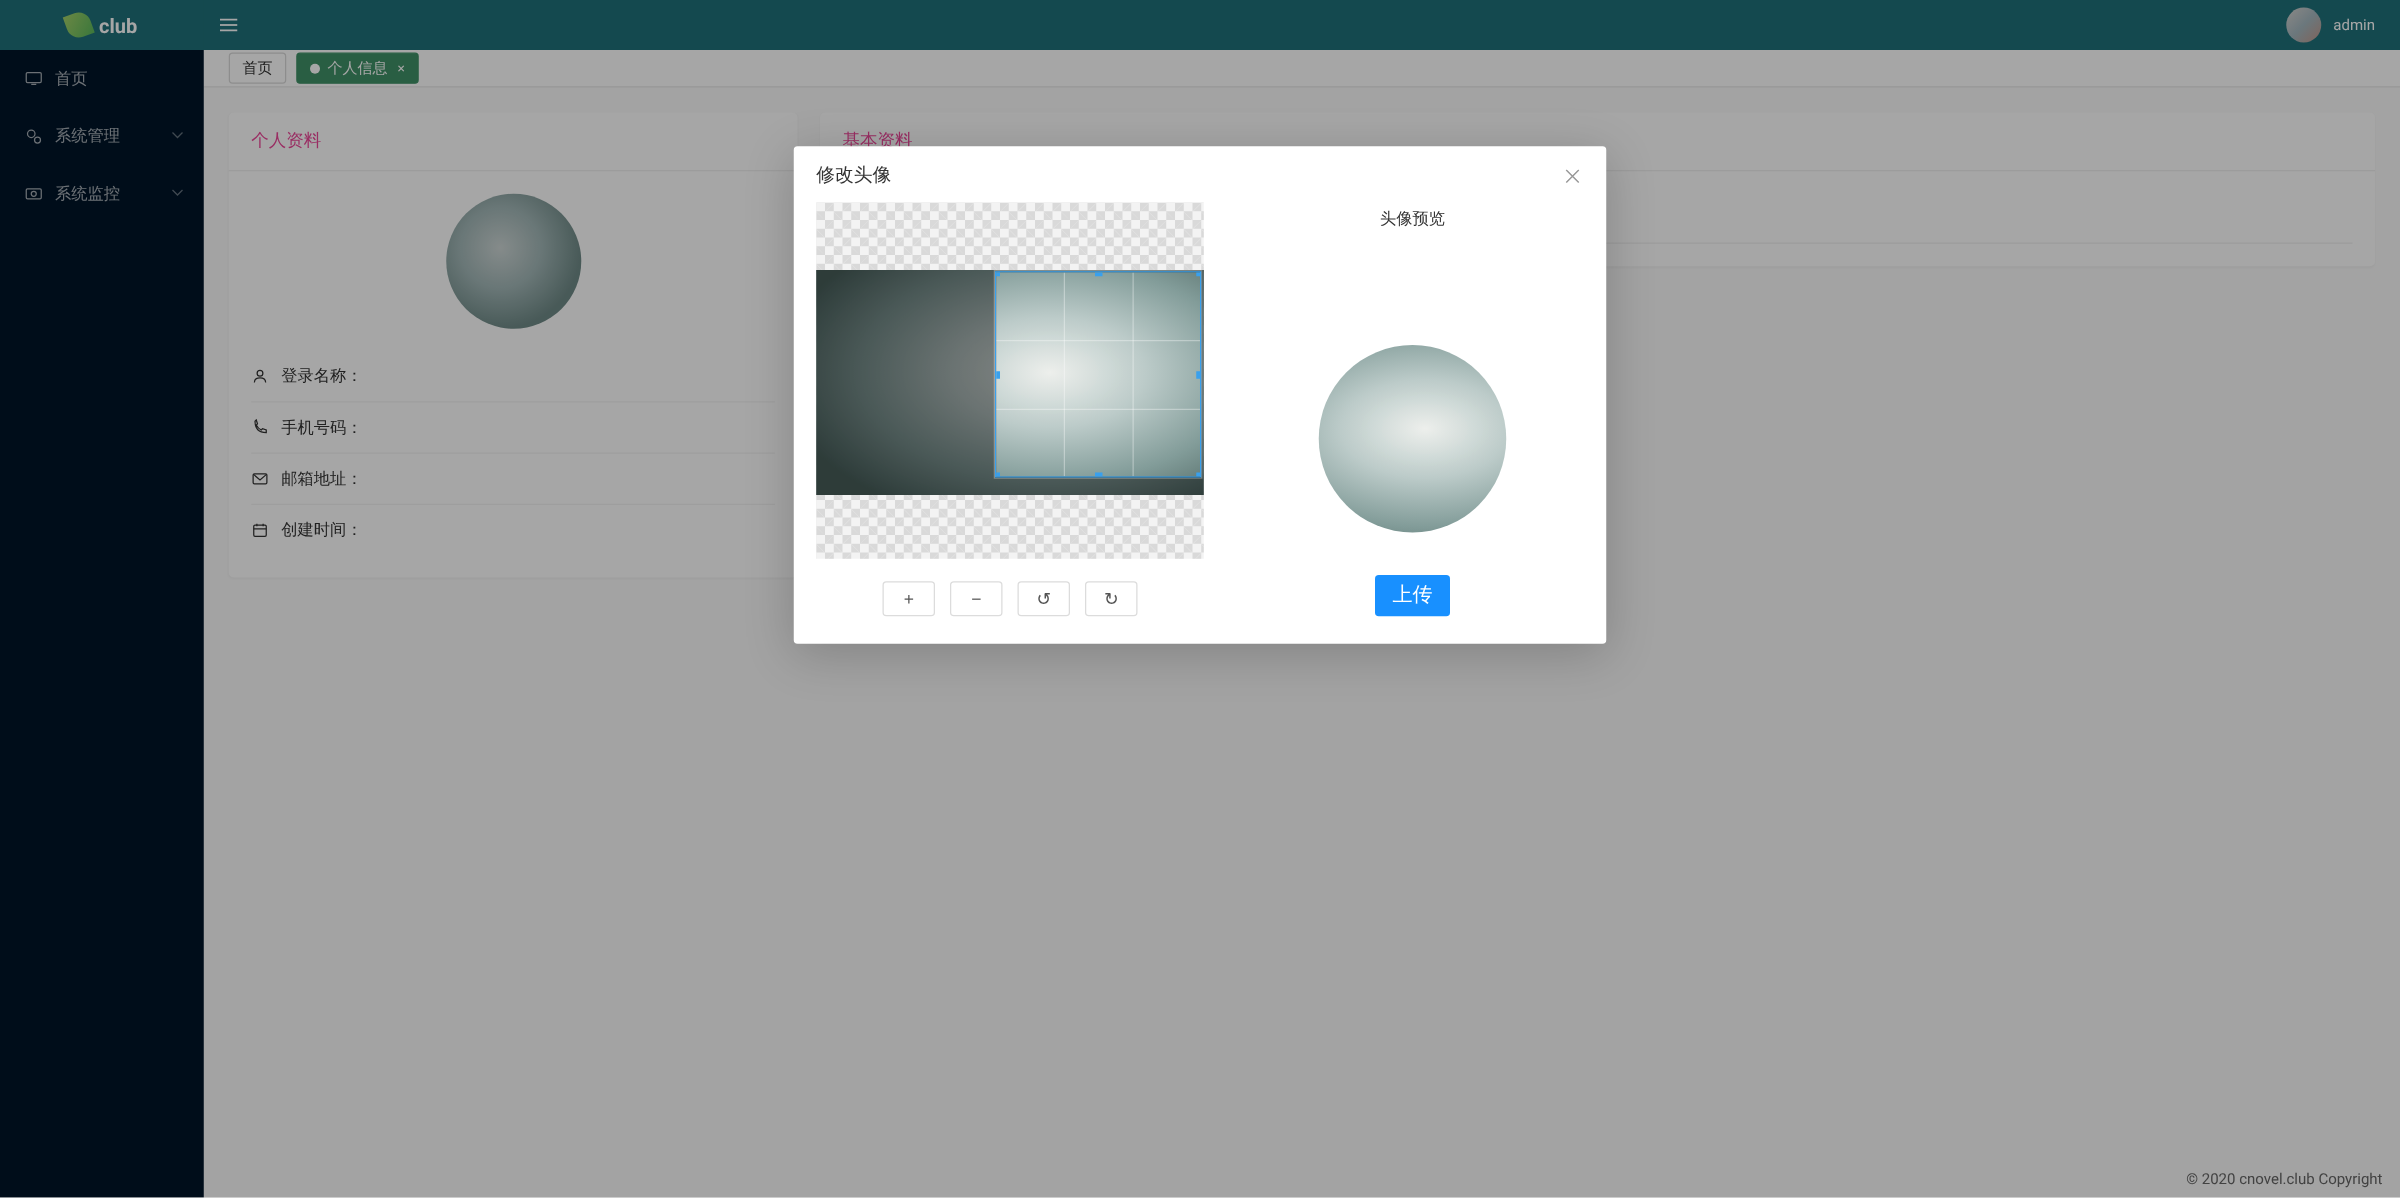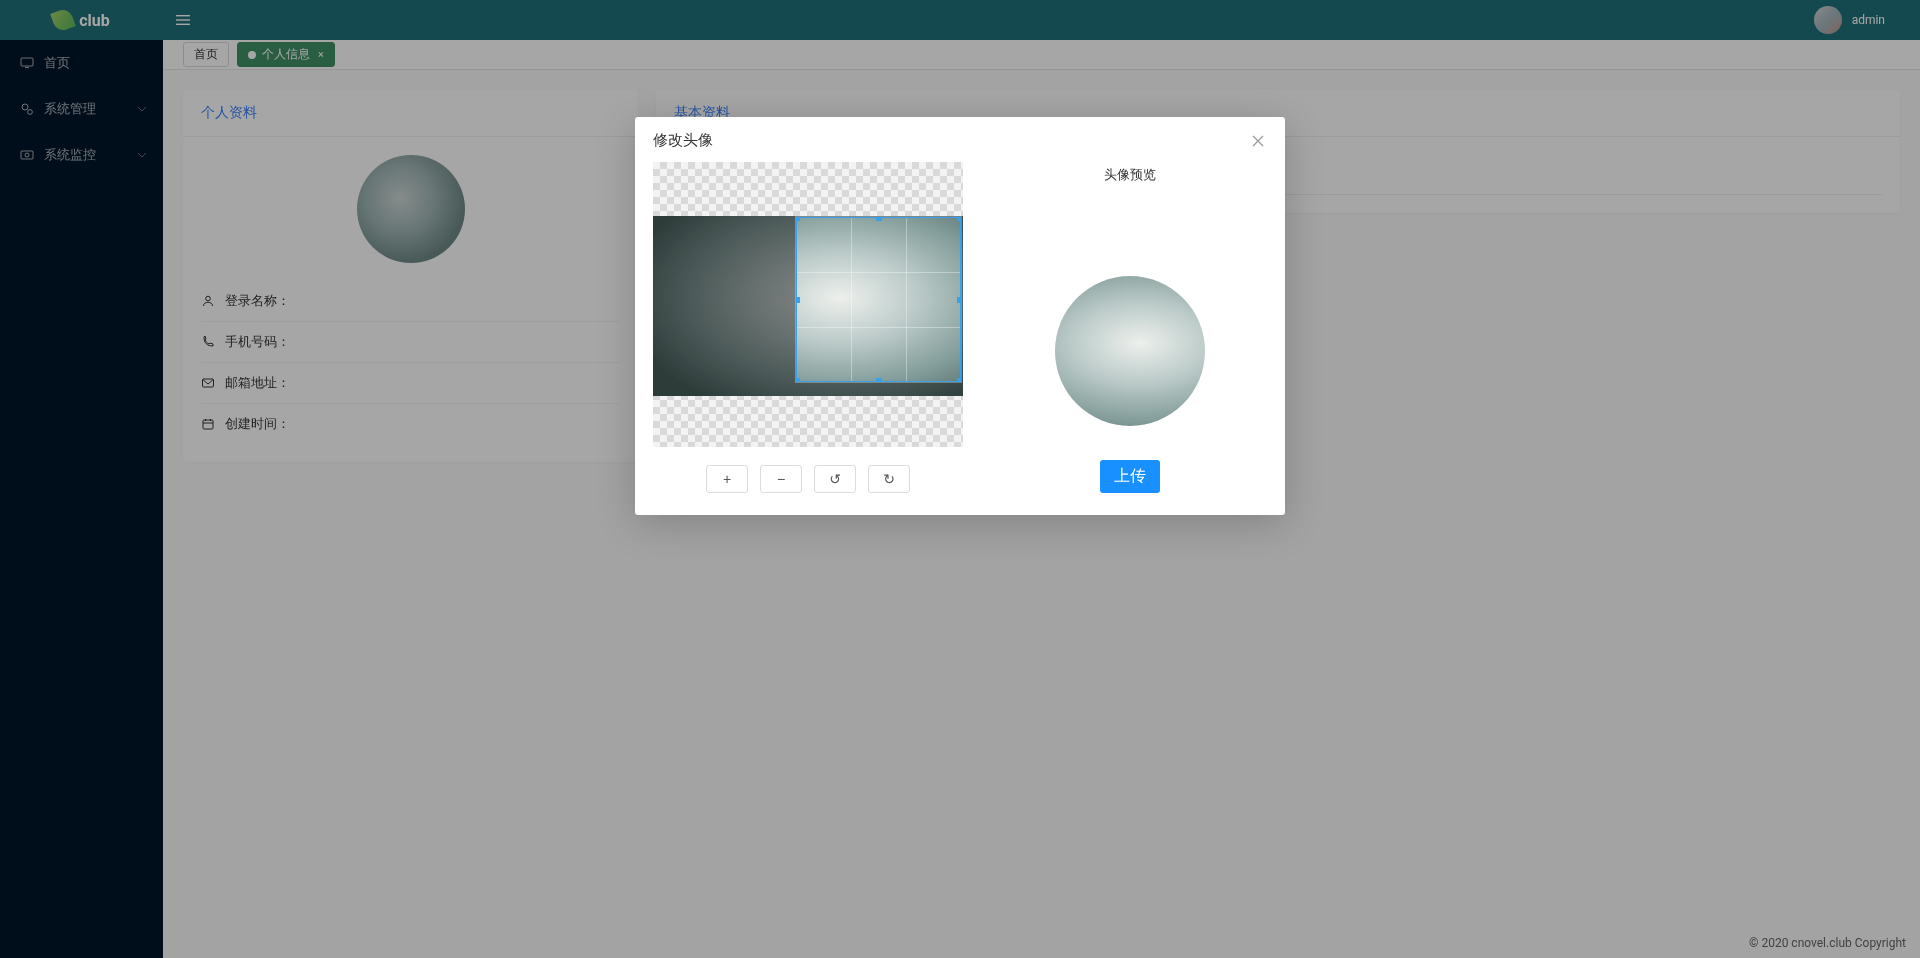--- a/index.html
+++ b/index.html
@@ -4,21 +4,21 @@
   <style>
     * { box-sizing: border-box; margin: 0; padding: 0; }
     body { font-family: -apple-system, BlinkMacSystemFont, "Segoe UI", Roboto, "Helvetica Neue", Arial, sans-serif; font-size: 13px; color: #333; background: #f4f4f4; height: 958px; width: 1920px; overflow: hidden; position: relative; }
 
     
     .header { height: 40px; background: #20717a; display: flex; align-items: center; color: #fff; position: relative; z-index: 1; }
     .logo-area { width: 163px; height: 40px; display: flex; align-items: center; justify-content: center; background: #20717a; }
     .logo-leaf { width: 20px; height: 20px; background: linear-gradient(135deg, #a3d069, #5cb85c); border-radius: 0 50% 0 50%; transform: rotate(-20deg); margin-right: 6px; }
     .logo-text { font-weight: bold; font-size: 16px; color: #fff; }
     .menu-toggle { width: 40px; height: 40px; display: flex; align-items: center; justify-content: center; cursor: pointer; color: #fff; }
-    .header-right { margin-left: auto; display: flex; align-items: center; padding-right: 35px; gap: 10px; }
+    .header-right { margin-left: auto; display: flex; align-items: center; padding-right: 20px; gap: 10px; }
     .header-avatar { width: 28px; height: 28px; border-radius: 50%; background: linear-gradient(135deg, #d5d3cf 0%, #a5b8c0 50%, #c2998b 100%); }
     .header-user { color: #fff; font-size: 12px; }
 
     
     .sidebar { position: absolute; left: 0; top: 40px; width: 163px; bottom: 0; background: #001529; color: rgba(255,255,255,0.65); z-index: 1; }
     .menu-item { display: flex; align-items: center; padding: 14px 16px 14px 20px; cursor: pointer; font-size: 13px; }
     .menu-icon { width: 14px; margin-right: 10px; display: inline-flex; }
     .menu-chevron { margin-left: auto; width: 10px; opacity: 0.6; }
 
     
@@ -28,21 +28,21 @@
     .tabs { height: 30px; background: #fff; border-bottom: 1px solid #e8e8e8; display: flex; align-items: center; padding: 0 20px; gap: 8px; }
     .tab { display: inline-flex; align-items: center; padding: 3px 10px; border: 1px solid #d9d9d9; border-radius: 3px; font-size: 12px; cursor: pointer; background: #fff; }
     .tab.active { background: #409167; border-color: #409167; color: #fff; }
     .tab-dot { width: 8px; height: 8px; border-radius: 50%; background: #fff; margin-right: 6px; }
     .tab-close { margin-left: 8px; font-size: 11px; }
 
     
     .content { flex: 1; padding: 20px; display: flex; gap: 18px; align-items: flex-start; }
     .card { background: #fff; border-radius: 4px; box-shadow: 0 1px 2px rgba(0,0,0,0.03); flex: 0 0 455px; }
     .card.right { flex: 1; }
-    .card-head { padding: 14px 18px; font-size: 14px; color: #3b82f6; border-bottom: 1px solid #f0f0f0; }
+    .card-head { padding: 14px 18px; font-size: 14px; color: #ec4899; border-bottom: 1px solid #f0f0f0; }
     .card-body { padding: 18px; }
     .profile-avatar-wrap { display: flex; justify-content: center; margin-bottom: 18px; }
     .profile-avatar { width: 108px; height: 108px; border-radius: 50%; background: radial-gradient(60% 60% at 40% 40%, #cdd6d5 0%, #a2b7b7 50%, #6f8a87 100%); }
     .profile-list { list-style: none; }
     .profile-row { display: flex; align-items: center; padding: 11px 0; border-bottom: 1px solid #f3f3f3; color: #333; font-size: 13px; gap: 10px; }
     .profile-row:last-child { border-bottom: none; }
     .row-icon { width: 14px; display: inline-flex; color: #333; }
 
     
     .footer { height: 26px; text-align: right; padding: 4px 14px; font-size: 12px; color: #666; background: #fafafa; }

